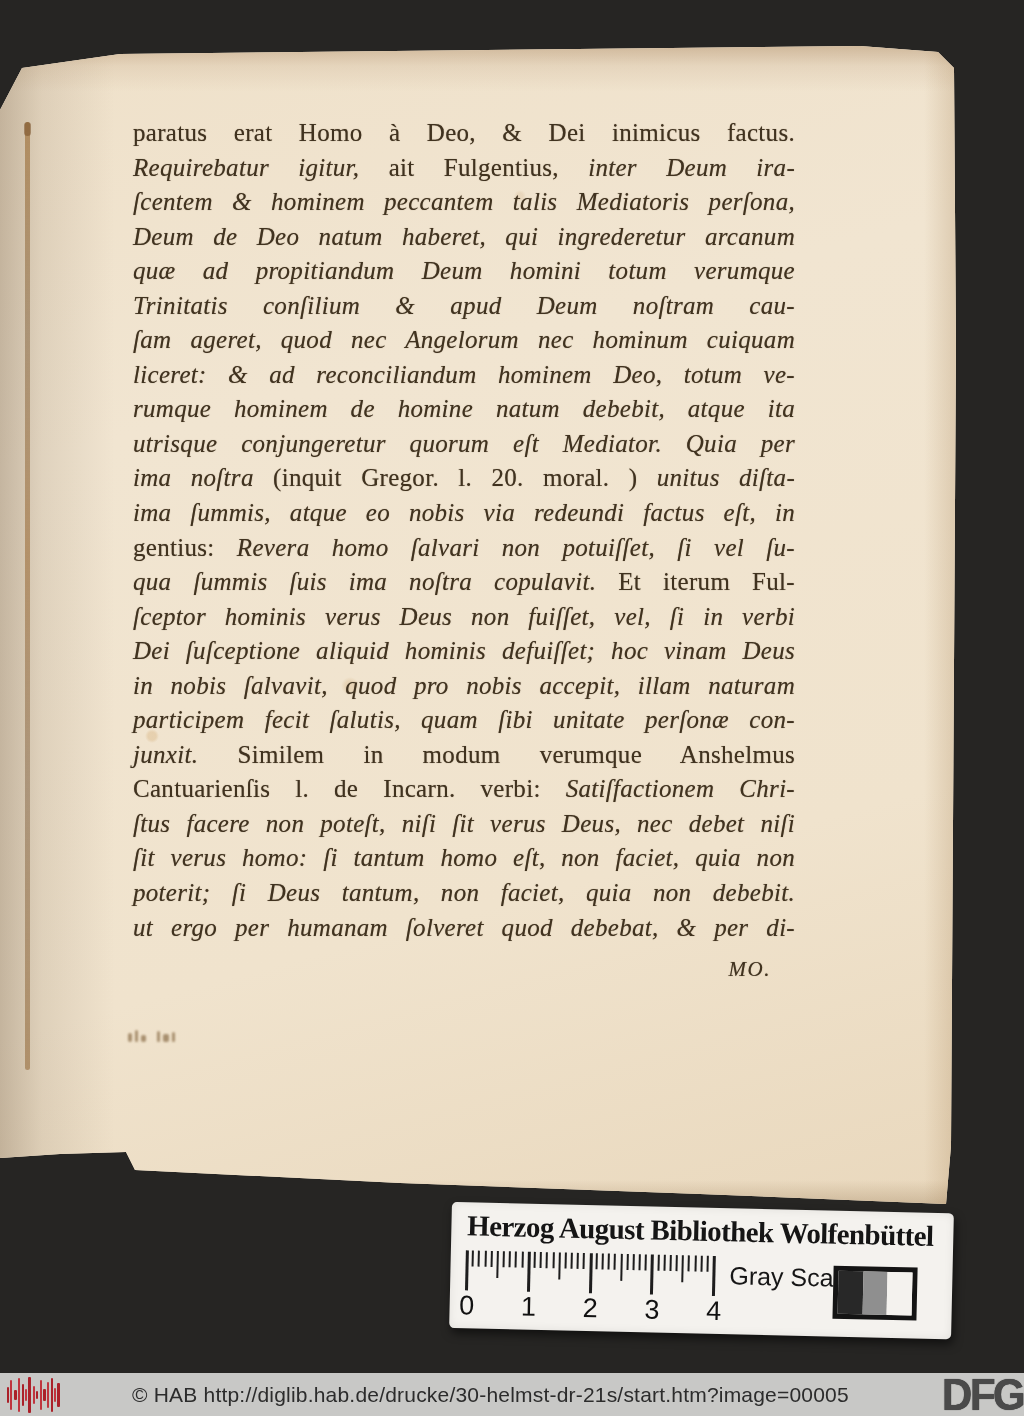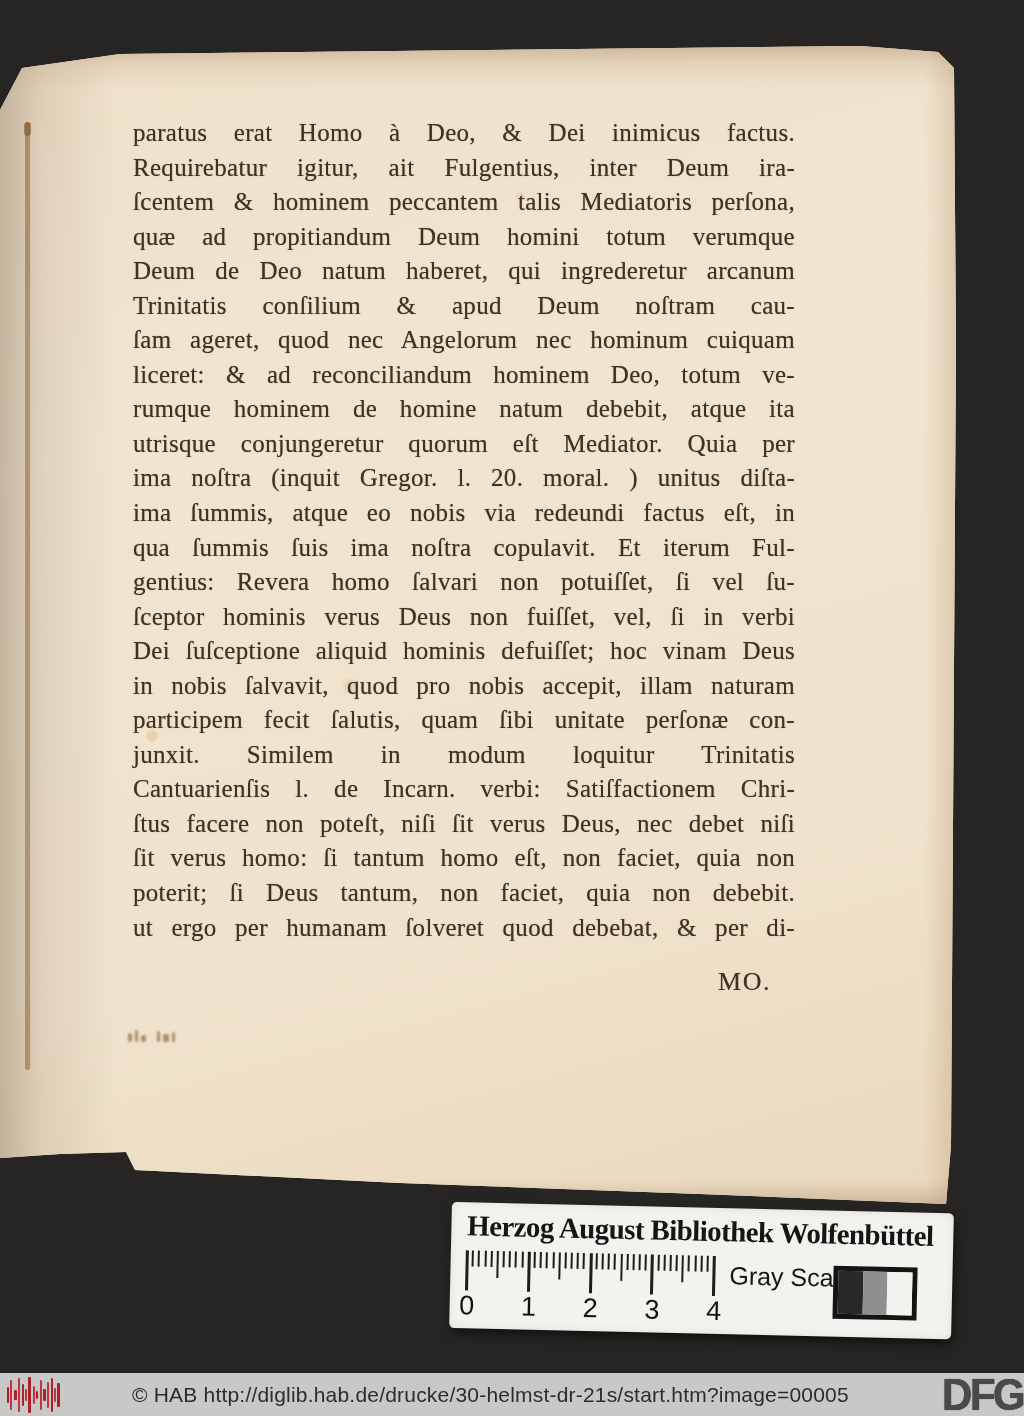--- a/index.html
+++ b/index.html
@@ -29,24 +29,24 @@
     filter:blur(.6px);}
   #thread:after{content:"";position:absolute;left:-1px;top:0;width:7px;height:14px;
     background:rgba(120,80,40,.55);border-radius:4px;}
 
   
   #text-block{position:absolute;left:133px;top:70px;width:662px;color:#40321f;}
   .text-line{font-size:25px;line-height:34.55px;letter-spacing:.3px;white-space:nowrap;
     text-align:justify;text-align-last:justify;
     text-shadow:0 0 .9px rgba(62,46,26,.55);}
   .text-line span{white-space:normal;}
-  .seg-italic{}
+  .seg-italic{font-style:italic;}
   .seg-roman{font-style:normal;}
-  .line-right{text-align:right;text-align-last:right;padding-right:24px;margin-top:20px;
-    font-size:26px;letter-spacing:1.5px;}
+  .line-right{text-align:right;text-align-last:right;padding-right:24px;margin-top:7px;
+    font-size:21px;letter-spacing:1.5px;}
 
   
   #smudge{position:absolute;left:128px;top:978px;width:78px;height:15px;filter:blur(1.1px);opacity:.6;}
   #smudge i{display:inline-block;background:#7a5a33;border-radius:2px;margin-right:3px;vertical-align:bottom;}
   #smudge i:nth-child(1){width:4px;height:9px;}
   #smudge i:nth-child(2){width:3px;height:12px;}
   #smudge i:nth-child(3){width:5px;height:7px;}
   #smudge i:nth-child(4){width:3px;height:11px;margin-left:8px;}
   #smudge i:nth-child(5){width:6px;height:8px;}
   #smudge i:nth-child(6){width:3px;height:10px;}
@@ -88,36 +88,36 @@
 <body>
 
 <div id="stage">
 
   <div id="page">
     <div id="thread"></div>
     <div id="text-block">
         <div class="text-line"><span class="seg-roman">paratus erat Homo à Deo, &amp; Dei inimicus factus.</span></div>
         <div class="text-line"><span class="seg-italic">Requirebatur igitur,</span><span class="seg-roman"> ait Fulgentius, </span><span class="seg-italic">inter Deum ira-</span></div>
         <div class="text-line"><span class="seg-italic">ſcentem &amp; hominem peccantem talis Mediatoris perſona,</span></div>
+        <div class="text-line"><span class="seg-italic">Deum de Deo natum haberet, qui ingrederetur arcanum</span></div>
         <div class="text-line"><span class="seg-italic">quæ ad propitiandum Deum homini totum verumque</span></div>
-        <div class="text-line"><span class="seg-italic">Deum de Deo natum haberet, qui ingrederetur arcanum</span></div>
         <div class="text-line"><span class="seg-italic">Trinitatis conſilium &amp; apud Deum noſtram cau-</span></div>
         <div class="text-line"><span class="seg-italic">ſam ageret, quod nec Angelorum nec hominum cuiquam</span></div>
         <div class="text-line"><span class="seg-italic">liceret: &amp; ad reconciliandum hominem Deo, totum ve-</span></div>
         <div class="text-line"><span class="seg-italic">rumque hominem de homine natum debebit, atque ita</span></div>
         <div class="text-line"><span class="seg-italic">utrisque conjungeretur quorum eſt Mediator. Quia per</span></div>
         <div class="text-line"><span class="seg-italic">ima noſtra </span><span class="seg-roman">(inquit Gregor. l. 20. moral. ) </span><span class="seg-italic">unitus diſta-</span></div>
         <div class="text-line"><span class="seg-italic">ima ſummis, atque eo nobis via redeundi factus eſt, in</span></div>
+        <div class="text-line"><span class="seg-roman">gentius: </span><span class="seg-italic">Revera homo ſalvari non potuiſſet, ſi vel ſu-</span></div>
         <div class="text-line"><span class="seg-italic">qua ſummis ſuis ima noſtra copulavit. </span><span class="seg-roman">Et iterum Ful-</span></div>
-        <div class="text-line"><span class="seg-roman">gentius: </span><span class="seg-italic">Revera homo ſalvari non potuiſſet, ſi vel ſu-</span></div>
         <div class="text-line"><span class="seg-italic">ſceptor hominis verus Deus non fuiſſet, vel, ſi in verbi</span></div>
         <div class="text-line"><span class="seg-italic">Dei ſuſceptione aliquid hominis defuiſſet; hoc vinam Deus</span></div>
         <div class="text-line"><span class="seg-italic">in nobis ſalvavit, quod pro nobis accepit, illam naturam</span></div>
         <div class="text-line"><span class="seg-italic">participem fecit ſalutis, quam ſibi unitate perſonæ con-</span></div>
-        <div class="text-line"><span class="seg-italic">junxit.</span><span class="seg-roman"> Similem in modum loquitur Trinitatis</span></div>
+        <div class="text-line"><span class="seg-italic">junxit.</span><span class="seg-roman"> Similem in modum verumque Anshelmus</span></div>
         <div class="text-line"><span class="seg-roman">Cantuarienſis l. de Incarn. verbi: </span><span class="seg-italic">Satiſfactionem Chri-</span></div>
         <div class="text-line"><span class="seg-italic">ſtus facere non poteſt, niſi ſit verus Deus, nec debet niſi</span></div>
         <div class="text-line"><span class="seg-italic">ſit verus homo: ſi tantum homo eſt, non faciet, quia non</span></div>
         <div class="text-line"><span class="seg-italic">poterit; ſi Deus tantum, non faciet, quia non debebit.</span></div>
         <div class="text-line"><span class="seg-italic">ut ergo per humanam ſolveret quod debebat, &amp; per di-</span></div>
         <div class="text-line line-right"><span class="seg-italic">MO.</span></div>
       </div>
     <div id="smudge"><i></i><i></i><i></i><i></i><i></i><i></i></div>
   </div>
 

